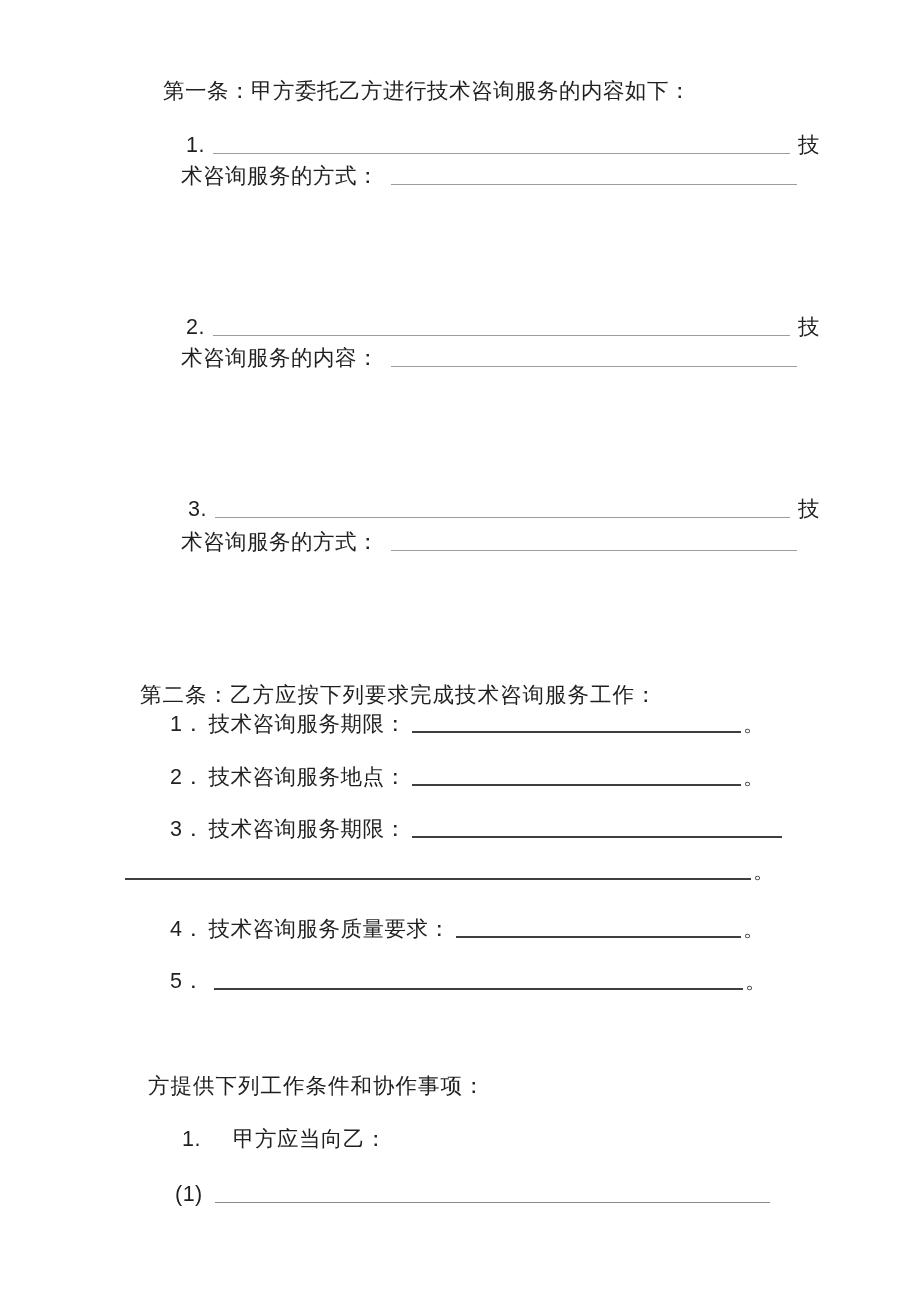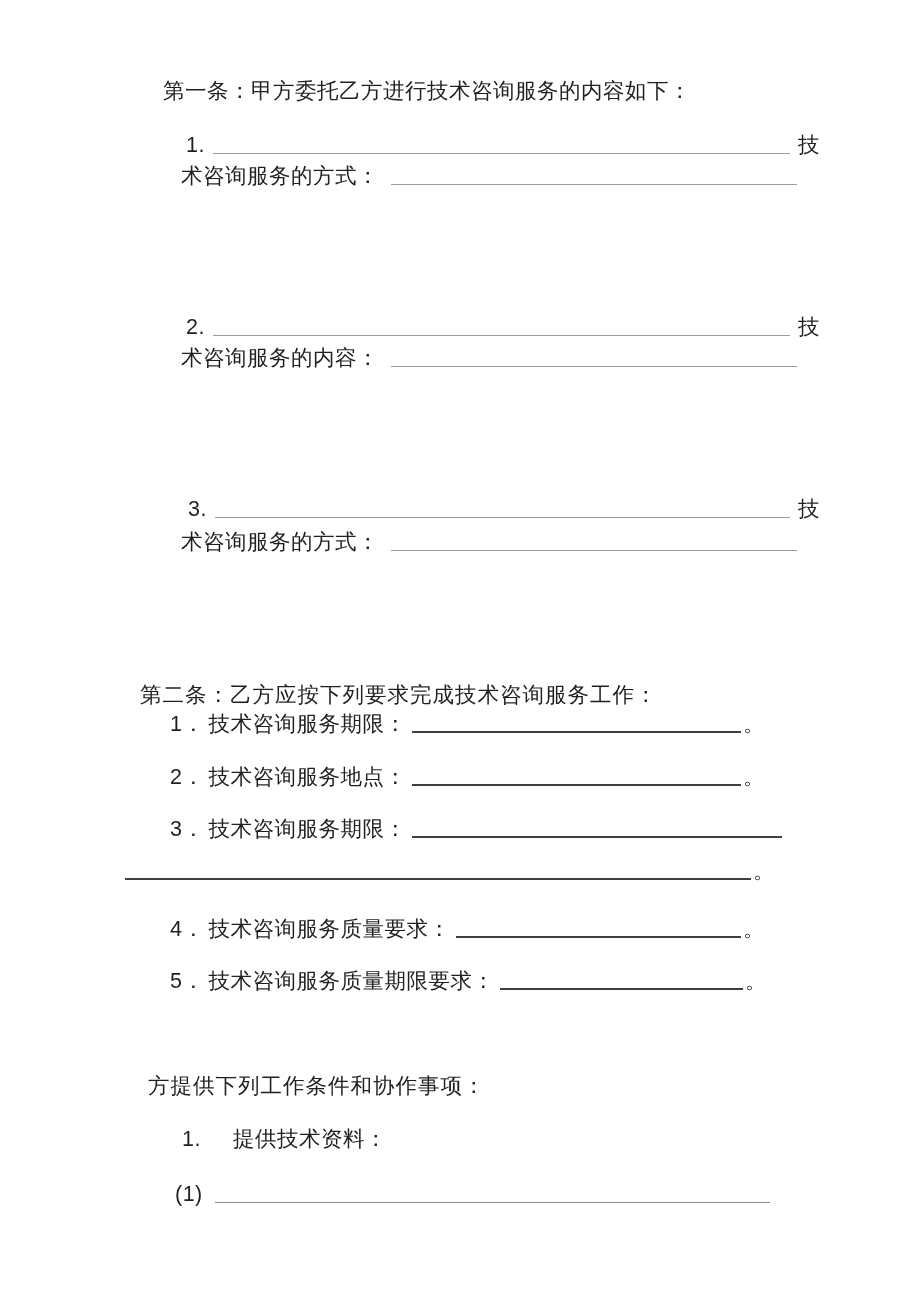--- a/index.html
+++ b/index.html
@@ -149,29 +149,28 @@
 
   <div class="line row a2-i4">
     <span class="num a2-num">4．</span>
     <span class="lbl">技术咨询服务质量要求：</span>
     <span class="blank a2-blank"></span>
     <span class="period">。</span>
   </div>
 
   <div class="line row a2-i5">
     <span class="num a2-num">5．</span>
-    <span class="lbl">技术咨询服务质量期限要求：</span>
     <span class="blank a2-blank"></span>
     <span class="period">。</span>
   </div>
 
   <div class="line a3-p2">方提供下列工作条件和协作事项：</div>
 
   <div class="line a3-item">
-    <span>1.</span><span class="gap"></span><span>提供技术资料：</span>
+    <span>1.</span><span class="gap"></span><span>甲方应当向乙：</span>
   </div>
 
   <div class="line row a3-sub">
     <span class="num">(1)</span>
     <span class="blank"></span>
   </div>
 
 </div>
 
 </body></html>

